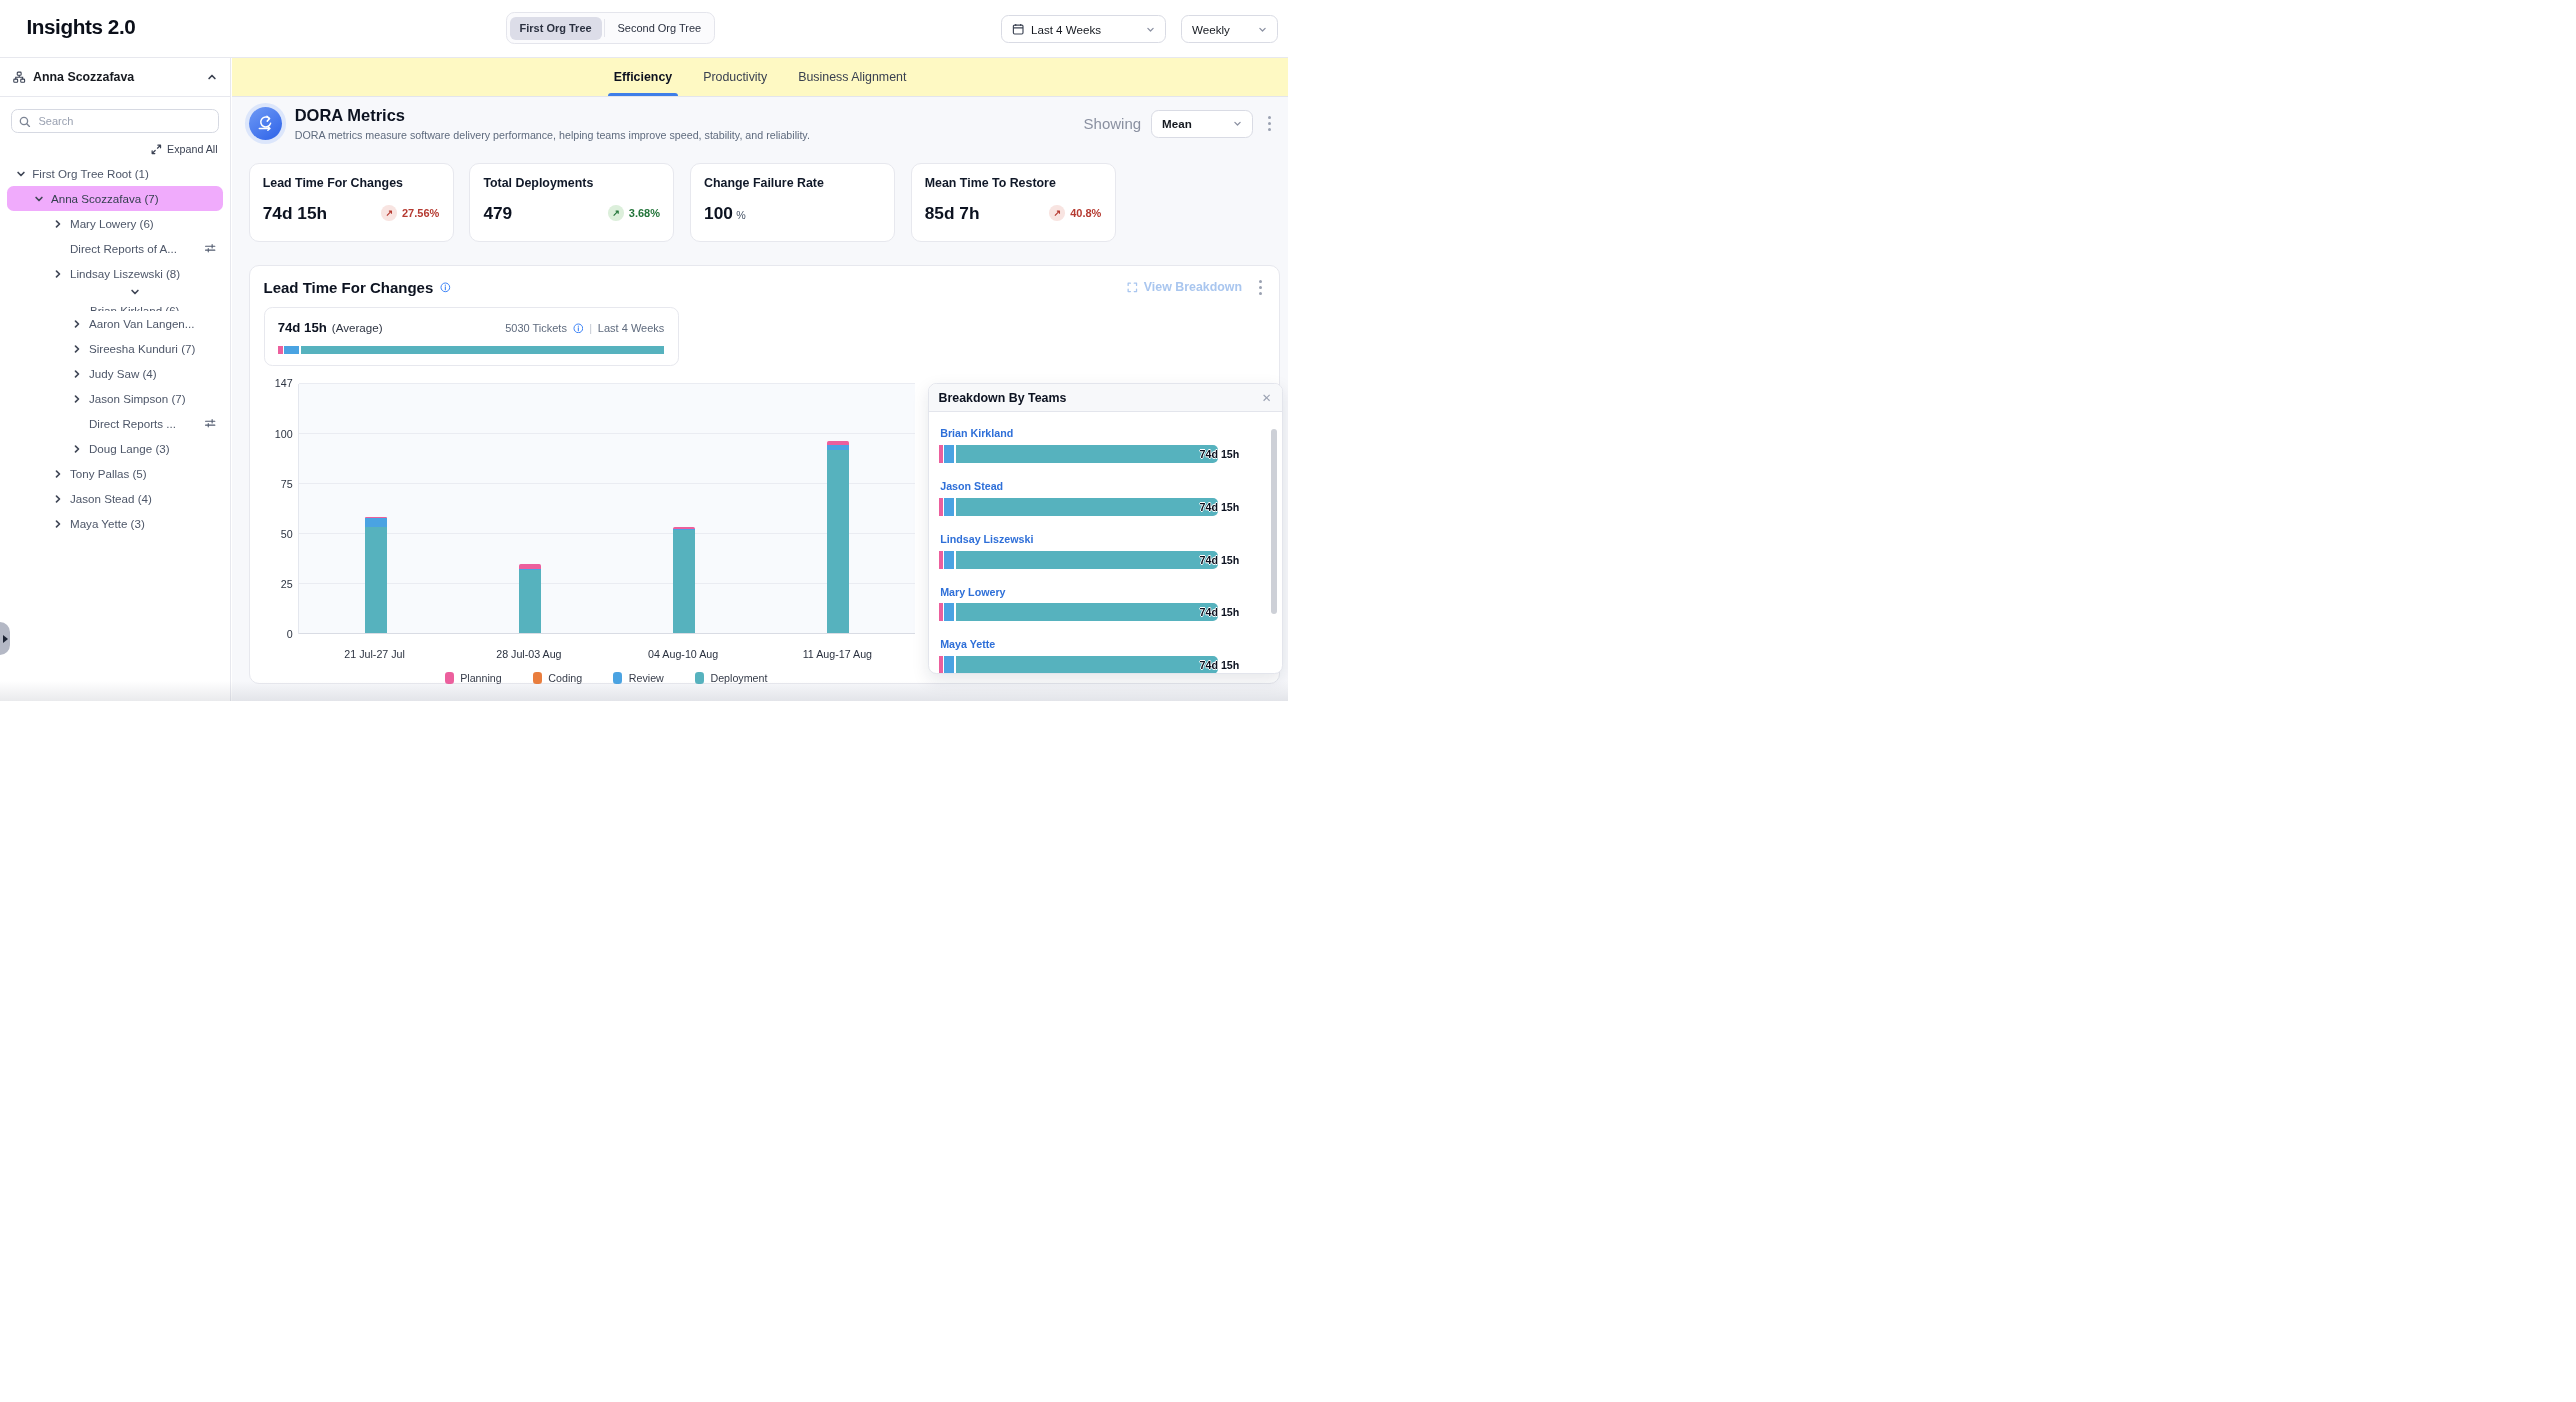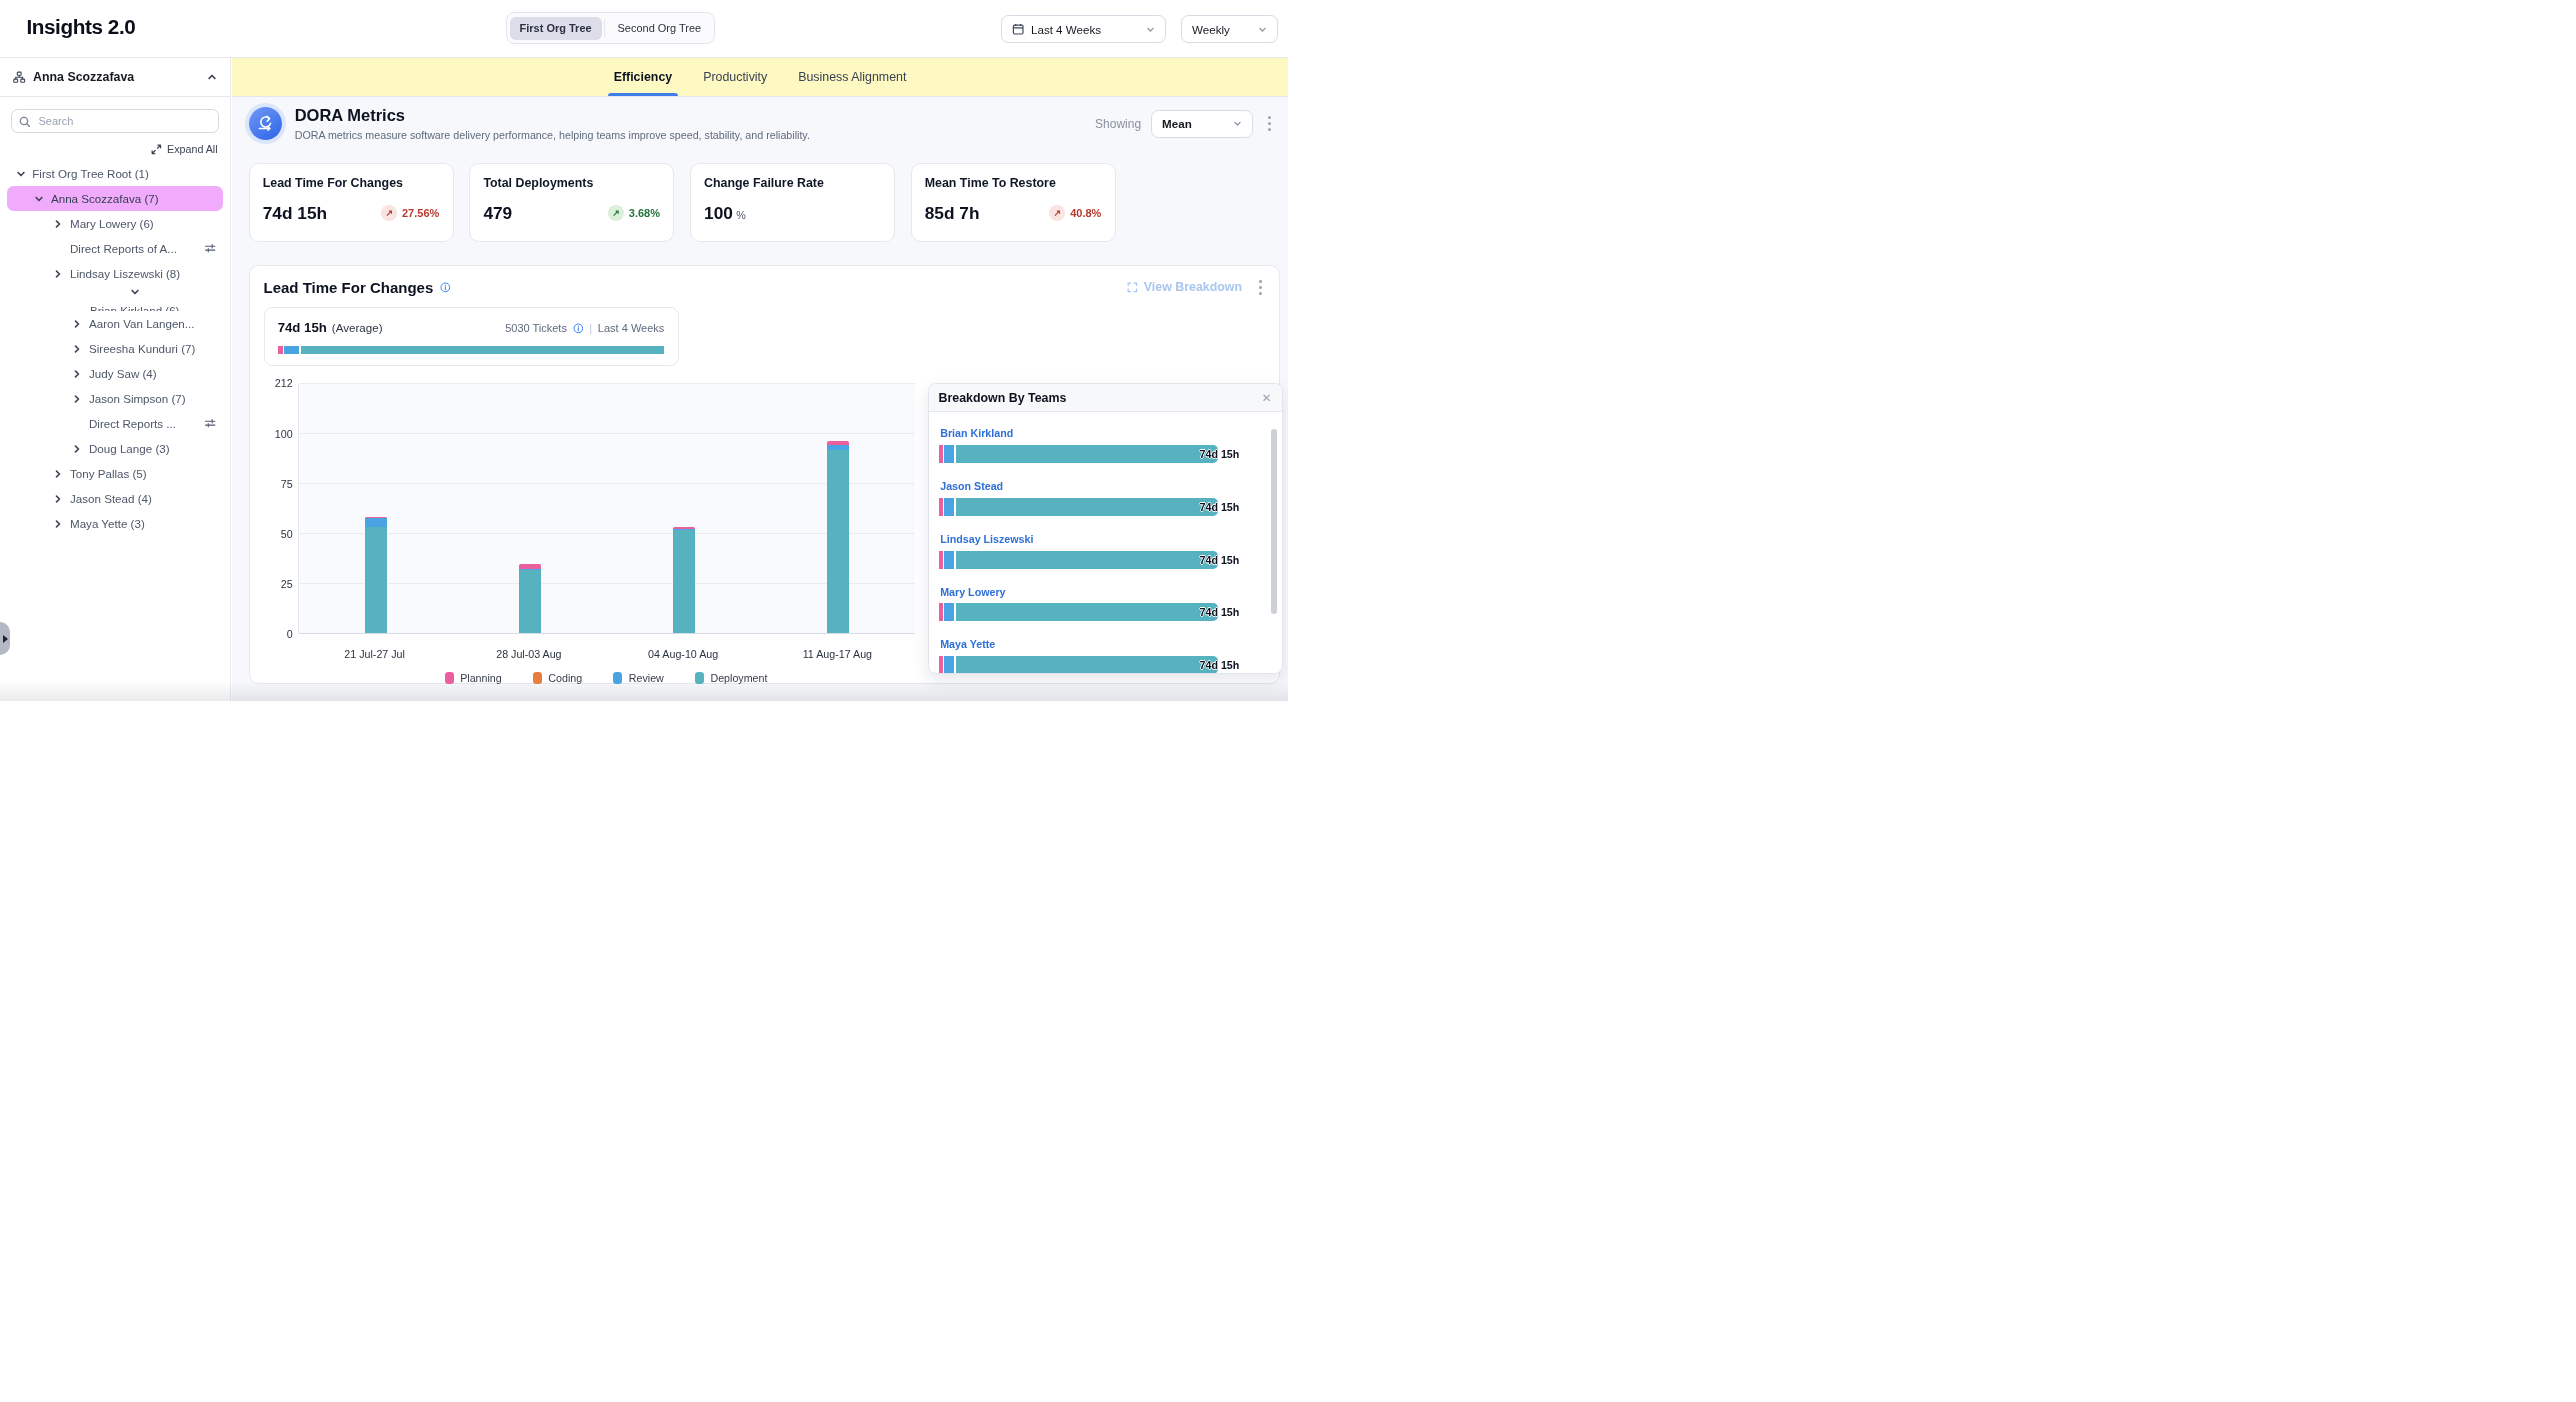--- a/index.html
+++ b/index.html
@@ -42,21 +42,21 @@
   .tabbar { height:39px; background:#fef9c3; border-bottom:0.8px solid #e3e5ec; display:flex; justify-content:center; gap:31px; align-items:stretch; }
   .tab { font-size:12.4px; color:#3a4151; display:flex; align-items:center; position:relative; cursor:pointer; }
   .tab.active { font-weight:700; color:#0d1220; }
   .tab.active::after { content:""; position:absolute; bottom:0; left:-5.8px; right:-5.8px; height:3.3px; background:#3f7ee8; border-radius:3.3px 3.3px 0 0; }
 
   .section-head { position:absolute; top:48px; left:16.5px; right:11.6px; display:flex; align-items:center; }
   .dora-icon { width:33px; height:33px; border-radius:50%; background:linear-gradient(145deg,#6f9af5,#2d62e8); box-shadow:0 0 0 4.1px #dce6fb; display:flex; align-items:center; justify-content:center; margin-right:13.2px; flex:0 0 33px; }
   .dora-texts .t { font-size:16.5px; font-weight:800; color:#0c1220; }
   .dora-texts .d { font-size:10.7px; color:#5f6b7e; margin-top:4.1px; }
   .showing-group { margin-left:auto; display:flex; align-items:center; gap:10px; }
-  .showing-label { font-size:12px; color:#8a90a0; }
+  .showing-label { font-size:15px; color:#8a90a0; }
   .showing-select { position:static; width:102px; }
   .kebab { display:flex; flex-direction:column; gap:2.5px; padding:3.3px 5px; cursor:pointer; }
   .kebab i { width:3.3px; height:3.3px; border-radius:50%; background:#9aa1b1; }
 
   .cards { position:absolute; top:105px; left:16.5px; display:flex; gap:15.7px; }
   .card { width:205px; height:79px; background:#fff; border:0.8px solid #e7e8ee; border-radius:10px; padding:12.4px 13.2px; }
   .card-title { font-size:12.4px; font-weight:700; color:#101828; }
   .card-row { display:flex; align-items:center; justify-content:space-between; margin-top:12.4px; }
   .card-value { font-size:17.3px; font-weight:800; color:#0c1220; }
   .card-unit { font-size:10.7px; color:#475467; margin-left:3.3px; }
@@ -435,21 +435,21 @@
           <span class="s" style="flex: 1 1 0%; background: rgb(86, 178, 190);"></span>
         </div>
     </div>
 
     <div class="yaxis" id="yaxis">
         <div class="ytick" style="bottom: -5.8px;">0</div>
         <div class="ytick" style="bottom: 44px;">25</div>
         <div class="ytick" style="bottom: 94px;">50</div>
         <div class="ytick" style="bottom: 144px;">75</div>
         <div class="ytick" style="bottom: 194px;">100</div>
-        <div class="ytick" style="bottom: 245px;">212</div>
+        <div class="ytick" style="bottom: 245px;">147</div>
       </div>
     <div class="plot" id="plot">
         <div class="gridline zero" style="bottom: 0px;"></div>
         <div class="gridline" style="bottom: 50px;"></div>
         <div class="gridline" style="bottom: 100px;"></div>
         <div class="gridline" style="bottom: 150px;"></div>
         <div class="gridline" style="bottom: 200px;"></div>
         <div class="gridline" style="bottom: 250px;"></div>
         <div class="bar" style="left: calc(12.5% - 10.7px);">
           <div class="seg" style="height: 106px; background: rgb(86, 178, 190);"></div>

